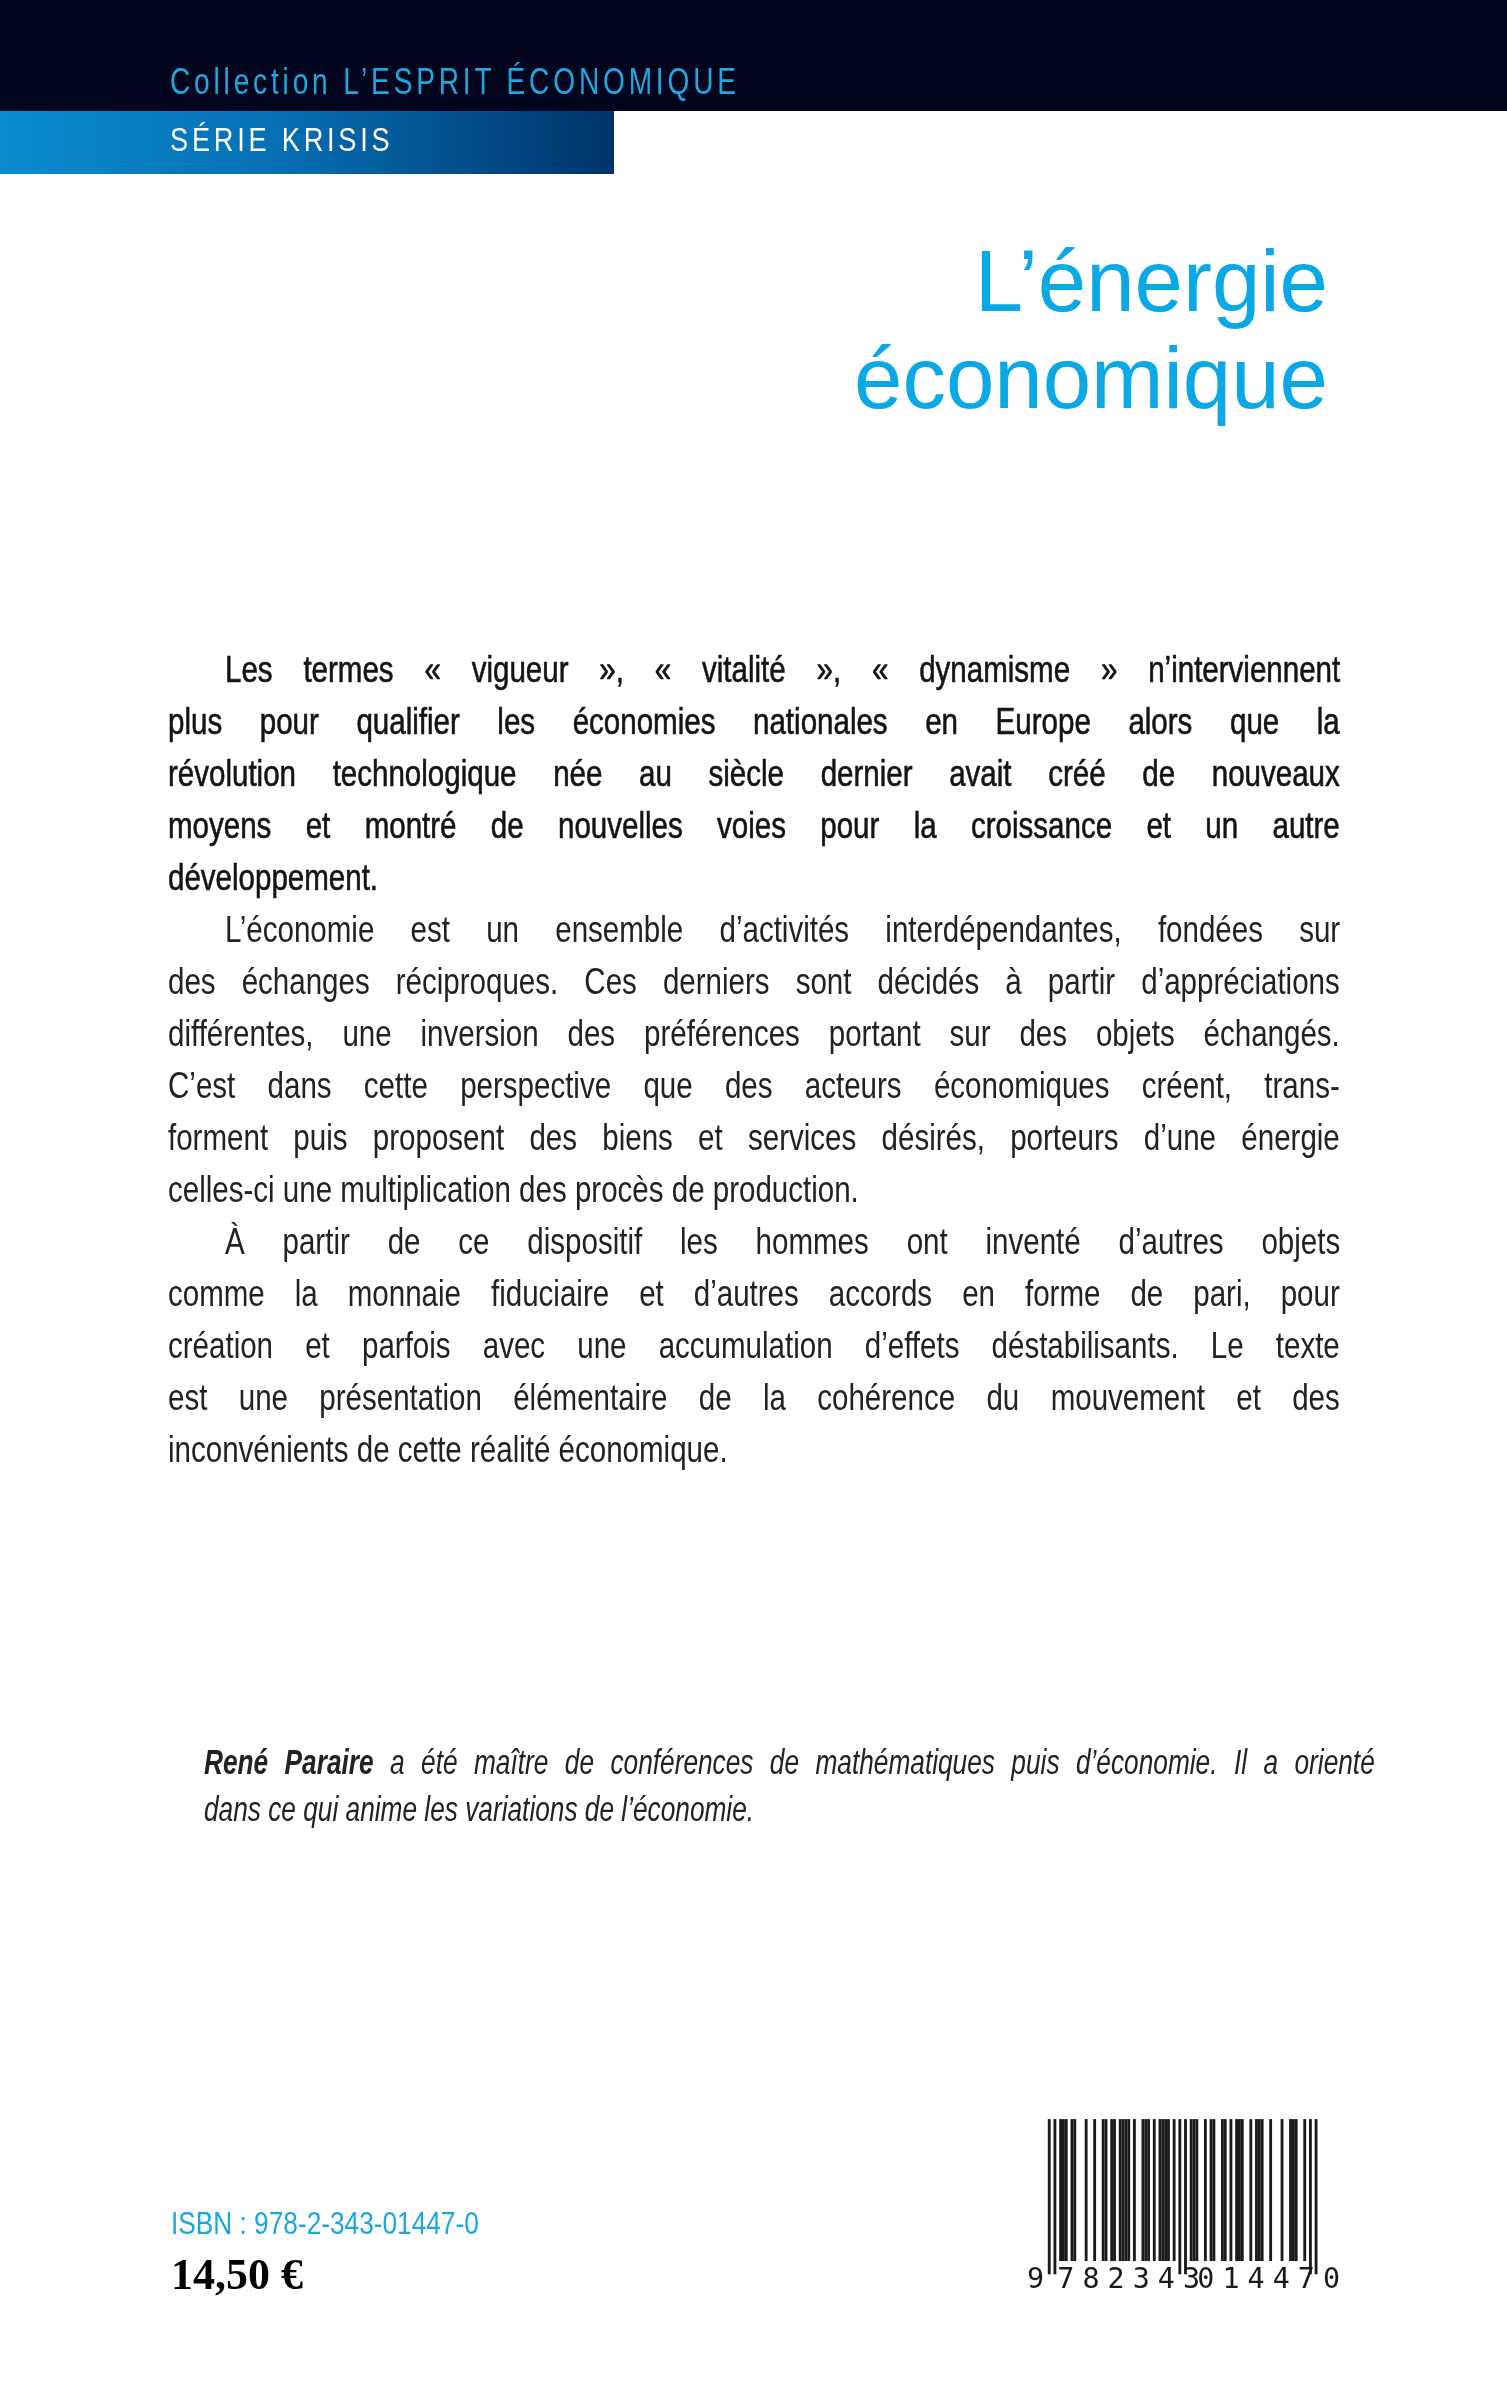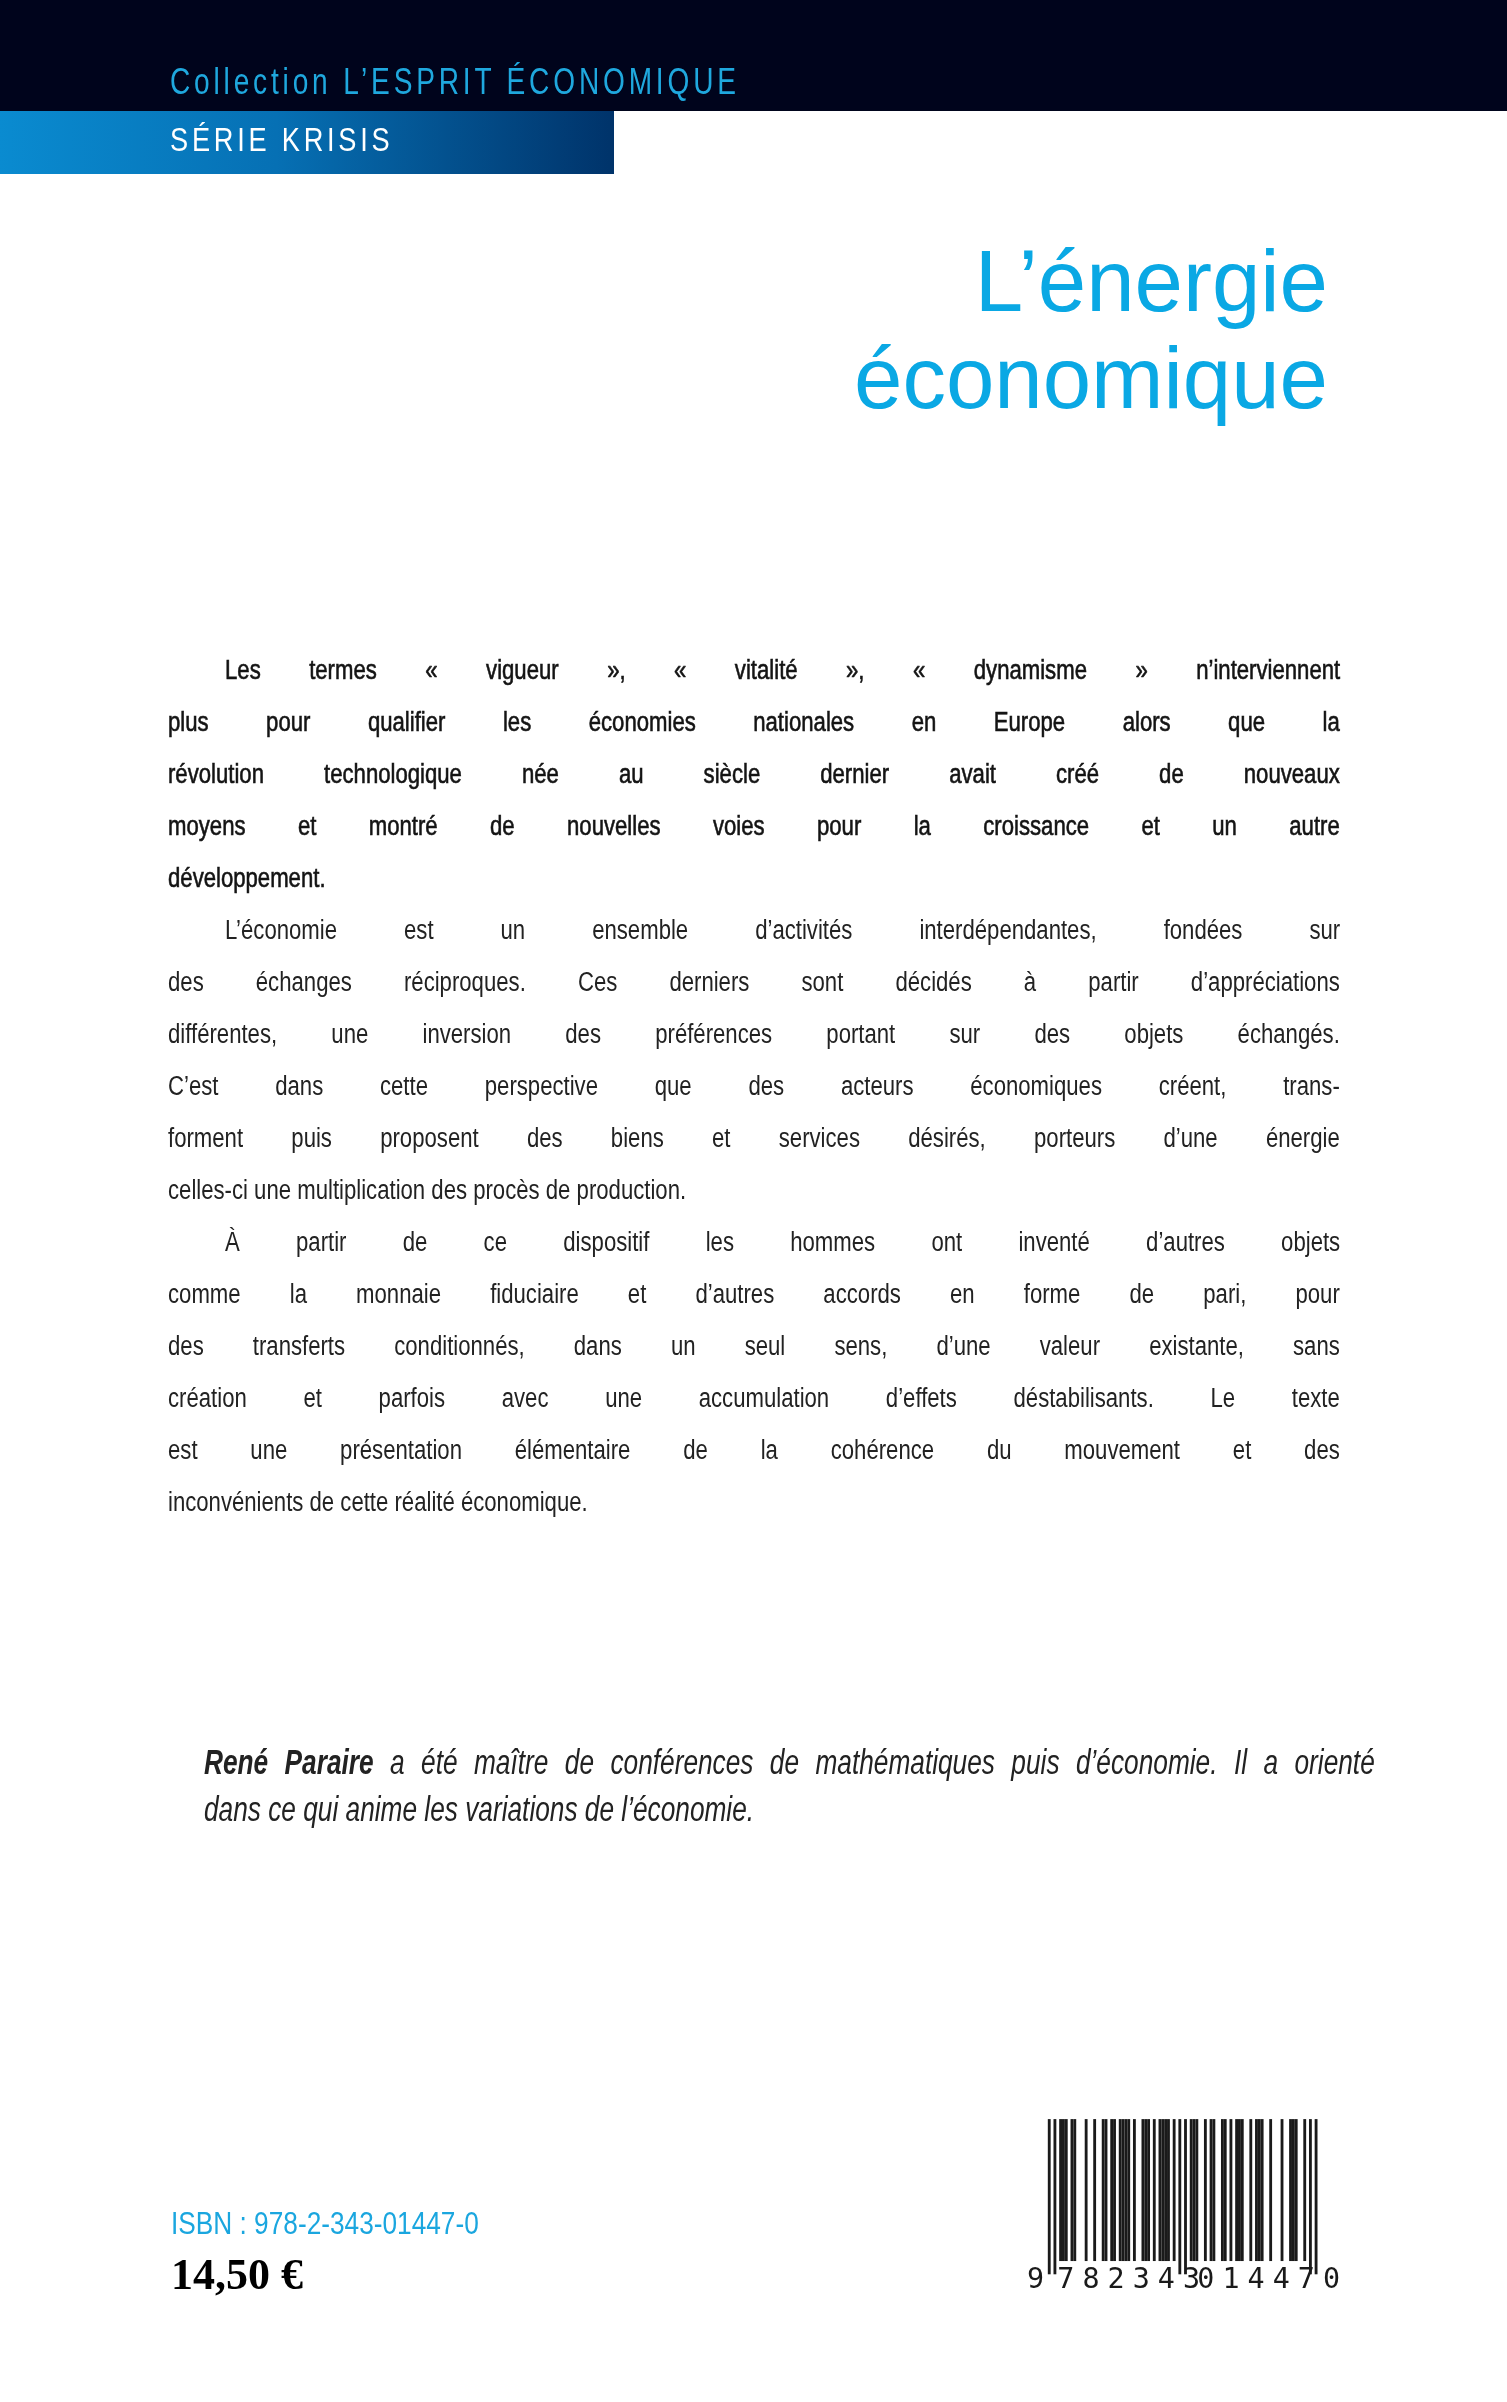--- a/index.html
+++ b/index.html
@@ -36,21 +36,21 @@
     margin: 12px;
   }
   .title span { display: block; white-space: nowrap; }
 
   .body-text {
     position: absolute; left: 168px; top: 644px; width: 1172px;
   }
   .para { margin: 0; }
   .line {
     display: block; height: 52px; line-height: 52px;
-    font-size: 27px; white-space: nowrap; overflow: visible;
+    font-size: 36px; white-space: nowrap; overflow: visible;
   }
   .line .inner {
     display: inline-block; width: 1429px;
     text-align: justify; text-align-last: justify;
     transform: scaleX(0.82); transform-origin: left center;
     white-space: normal;
   }
   .line.indent .inner { width: 1360px; margin-left: 57px; }
   .line.last .inner { text-align-last: left; }
   .para-lead .line { font-weight: normal; color: #141414; -webkit-text-stroke: 0.6px #141414; }
@@ -105,21 +105,20 @@
     <div class="line indent"><span class="inner">L’économie est un ensemble d’activités interdépendantes, fondées sur</span></div>
     <div class="line"><span class="inner">des échanges réciproques. Ces derniers sont décidés à partir d’appréciations</span></div>
     <div class="line"><span class="inner">différentes, une inversion des préférences portant sur des objets échangés.</span></div>
     <div class="line"><span class="inner">C’est dans cette perspective que des acteurs économiques créent, trans-</span></div>
     <div class="line"><span class="inner">forment puis proposent des biens et services désirés, porteurs d’une énergie</span></div>
     <div class="line last"><span class="inner">celles-ci une multiplication des procès de production.</span></div>
   </div>
   <div class="para para-light">
     <div class="line indent"><span class="inner">À partir de ce dispositif les hommes ont inventé d’autres objets</span></div>
     <div class="line"><span class="inner">comme la monnaie fiduciaire et d’autres accords en forme de pari, pour</span></div>
-    <div class="line"><span class="inner">des transferts conditionnés, dans un seul sens, d’une valeur existante, sans</span></div>
     <div class="line"><span class="inner">création et parfois avec une accumulation d’effets déstabilisants. Le texte</span></div>
     <div class="line"><span class="inner">est une présentation élémentaire de la cohérence du mouvement et des</span></div>
     <div class="line last"><span class="inner">inconvénients de cette réalité économique.</span></div>
   </div>
 </div>
 
 <div class="bio">
   <div class="line"><span class="inner"><span class="author">René Paraire</span><span> a été maître de conférences de mathématiques puis d’économie. Il a orienté</span></span></div>
   <div class="line last"><span class="inner">dans ce qui anime les variations de l’économie.</span></div>
 </div>

